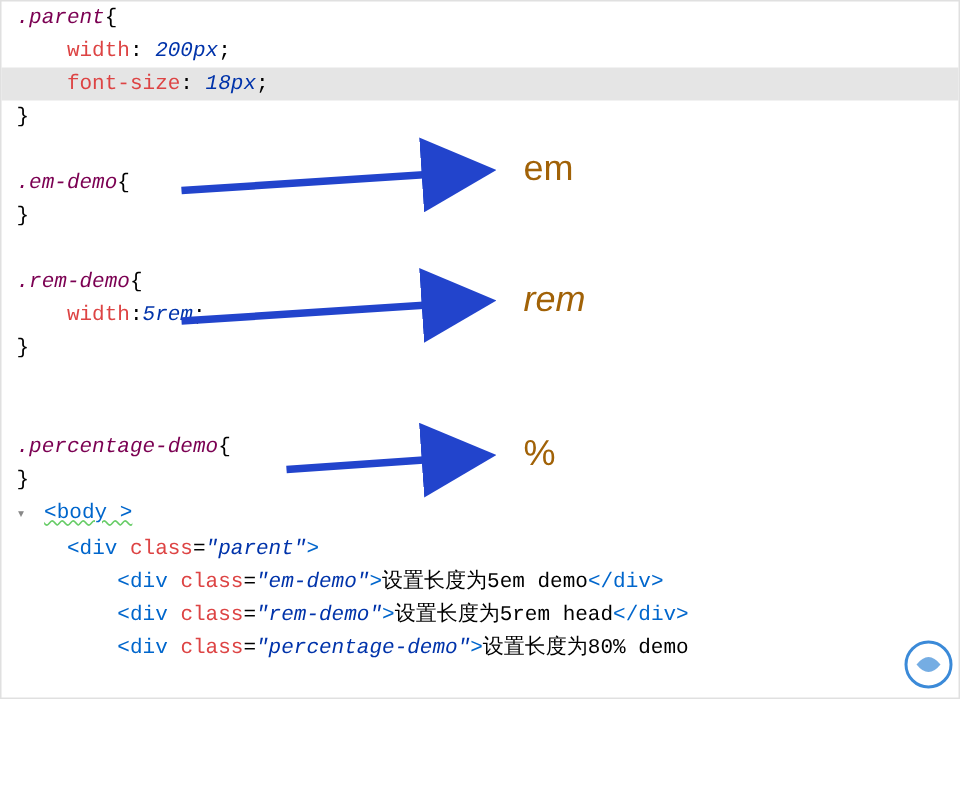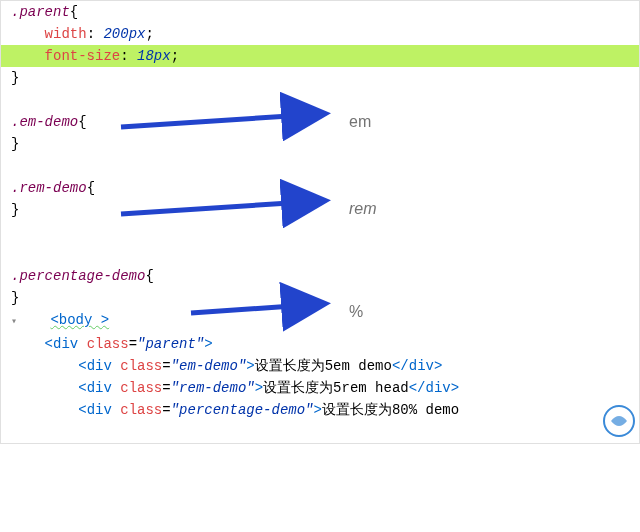--- a/index.html
+++ b/index.html
@@ -16,45 +16,44 @@
   background: #fff;
   padding: 0;
   position: relative;
 }
 .line {
   padding: 1px 0 1px 10px;
   line-height: 20px;
   white-space: pre;
 }
 .line.highlight {
-  background: #bef264;
+  background: #e5e5e5;
 }
 .punct { color: #000; }
 .selector { color: #7b0052; font-style: italic; }
 .prop { color: #d44; text-align: right; }
 .value { color: #0033aa; font-style: italic; }
 .tag { color: #0066cc; }
-.tag.underline { text-decoration: underline wavy #66cc66; text-decoration-thickness: 1px; margin-left: 21px; }
+.tag.underline { text-decoration: underline wavy #66cc66; text-decoration-thickness: 1px; }
 .tag.dashed { border-bottom: 1px dashed #888; }
 .attr { color: #d44; }
 .attrval { color: #0033aa; font-style: italic; }
 .text { color: #000; text-align: right; }
 .fold { color: #888; font-size: 10px; display: inline-block; width: 10px; }
 
 .arrow {
   position: absolute;
   pointer-events: none;
 }
 .arrow svg { overflow: visible; }
 .label {
   position: absolute;
-  color: #737373;
-  font-size: 16px;
+  color: #a16207;
+  font-size: 24px;
   font-family: Arial, sans-serif;
-  margin-top: 14px;
 }
 .watermark {
   position: absolute;
   right: 0;
   bottom: 2px;
   width: 40px;
   height: 40px;
   opacity: 0.85;
 }
 </style>
@@ -65,20 +64,21 @@
 
 <div class="line"><span class="selector">.parent</span><span class="punct">{</span></div>
 <div class="line">    <span class="prop">width</span><span class="punct">: </span><span class="value">200px</span><span class="punct">;</span></div>
 <div class="line highlight">    <span class="prop">font-size</span><span class="punct">: </span><span class="value">18px</span><span class="punct">;</span></div>
 <div class="line"><span class="punct">}</span></div>
 <div class="line"> </div>
 <div class="line"><span class="selector">.em-demo</span><span class="punct">{</span></div>
 <div class="line"><span class="punct">}</span></div>
 <div class="line"> </div>
 <div class="line"><span class="selector">.rem-demo</span><span class="punct">{</span></div>
+<div class="line">    <span class="prop">width</span><span class="punct">:</span><span class="value">5rem</span><span class="punct">;</span></div>
 <div class="line"><span class="punct">}</span></div>
 <div class="line"> </div>
 <div class="line"> </div>
 <div class="line"><span class="selector">.percentage-demo</span><span class="punct">{</span></div>
 <div class="line"><span class="punct">}</span></div>
 <div class="line"><span class="fold">▾</span> <span class="tag underline">&lt;body &gt;</span></div>
 <div class="line">    <span class="tag">&lt;<span>div</span></span> <span class="attr">class</span><span class="punct">=</span><span class="attrval">"parent"</span><span class="tag">&gt;</span></div>
 <div class="line">        <span class="tag">&lt;<span>div</span></span> <span class="attr">class</span><span class="punct">=</span><span class="attrval">"em-demo"</span><span class="tag">&gt;</span><span class="text">设置长度为5em demo</span><span class="tag">&lt;/div&gt;</span></div>
 <div class="line">        <span class="tag">&lt;<span>div</span></span> <span class="attr">class</span><span class="punct">=</span><span class="attrval">"rem-demo"</span><span class="tag">&gt;</span><span class="text">设置长度为5rem head</span><span class="tag">&lt;/div&gt;</span></div>
 <div class="line">        <span class="tag">&lt;<span>div</span></span> <span class="attr">class</span><span class="punct">=</span><span class="attrval">"percentage-demo"</span><span class="tag">&gt;</span><span class="text">设置长度为80% demo</span></div>

